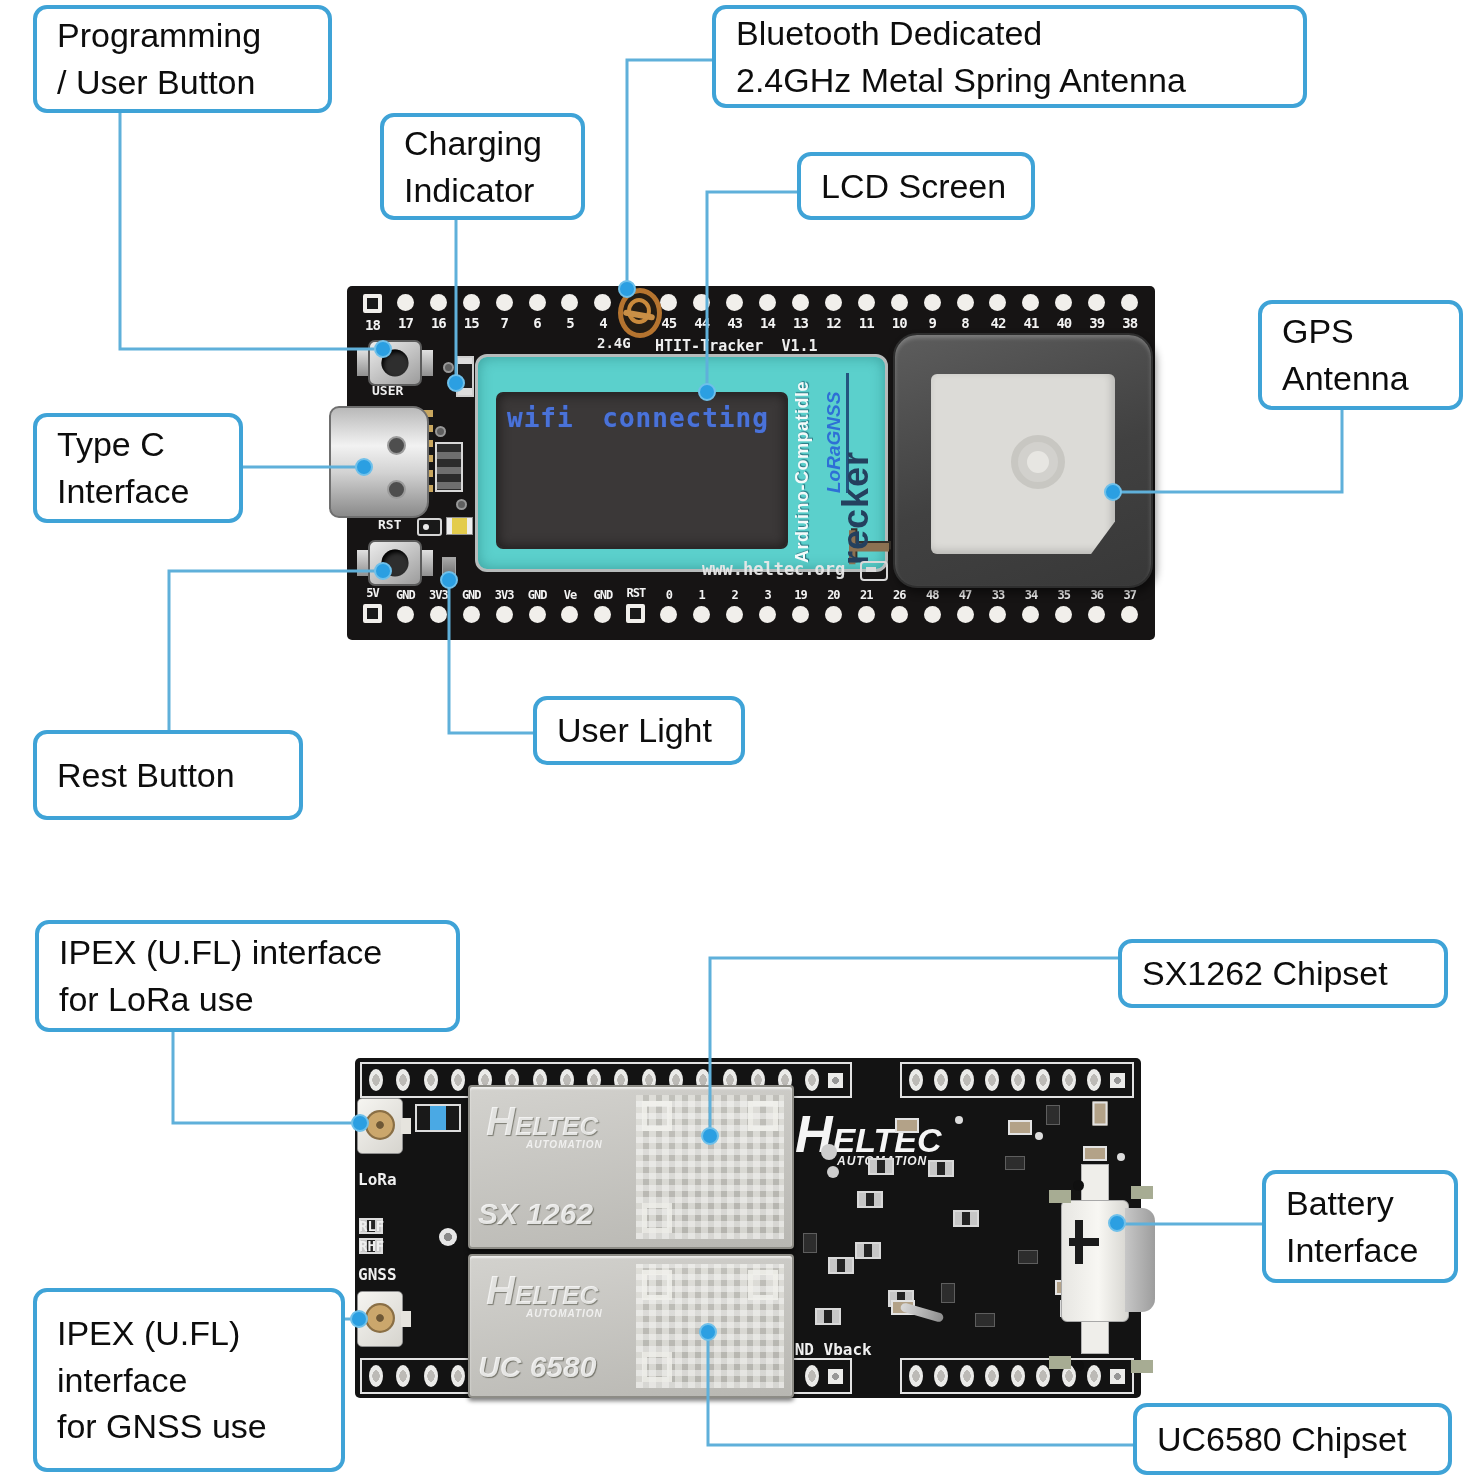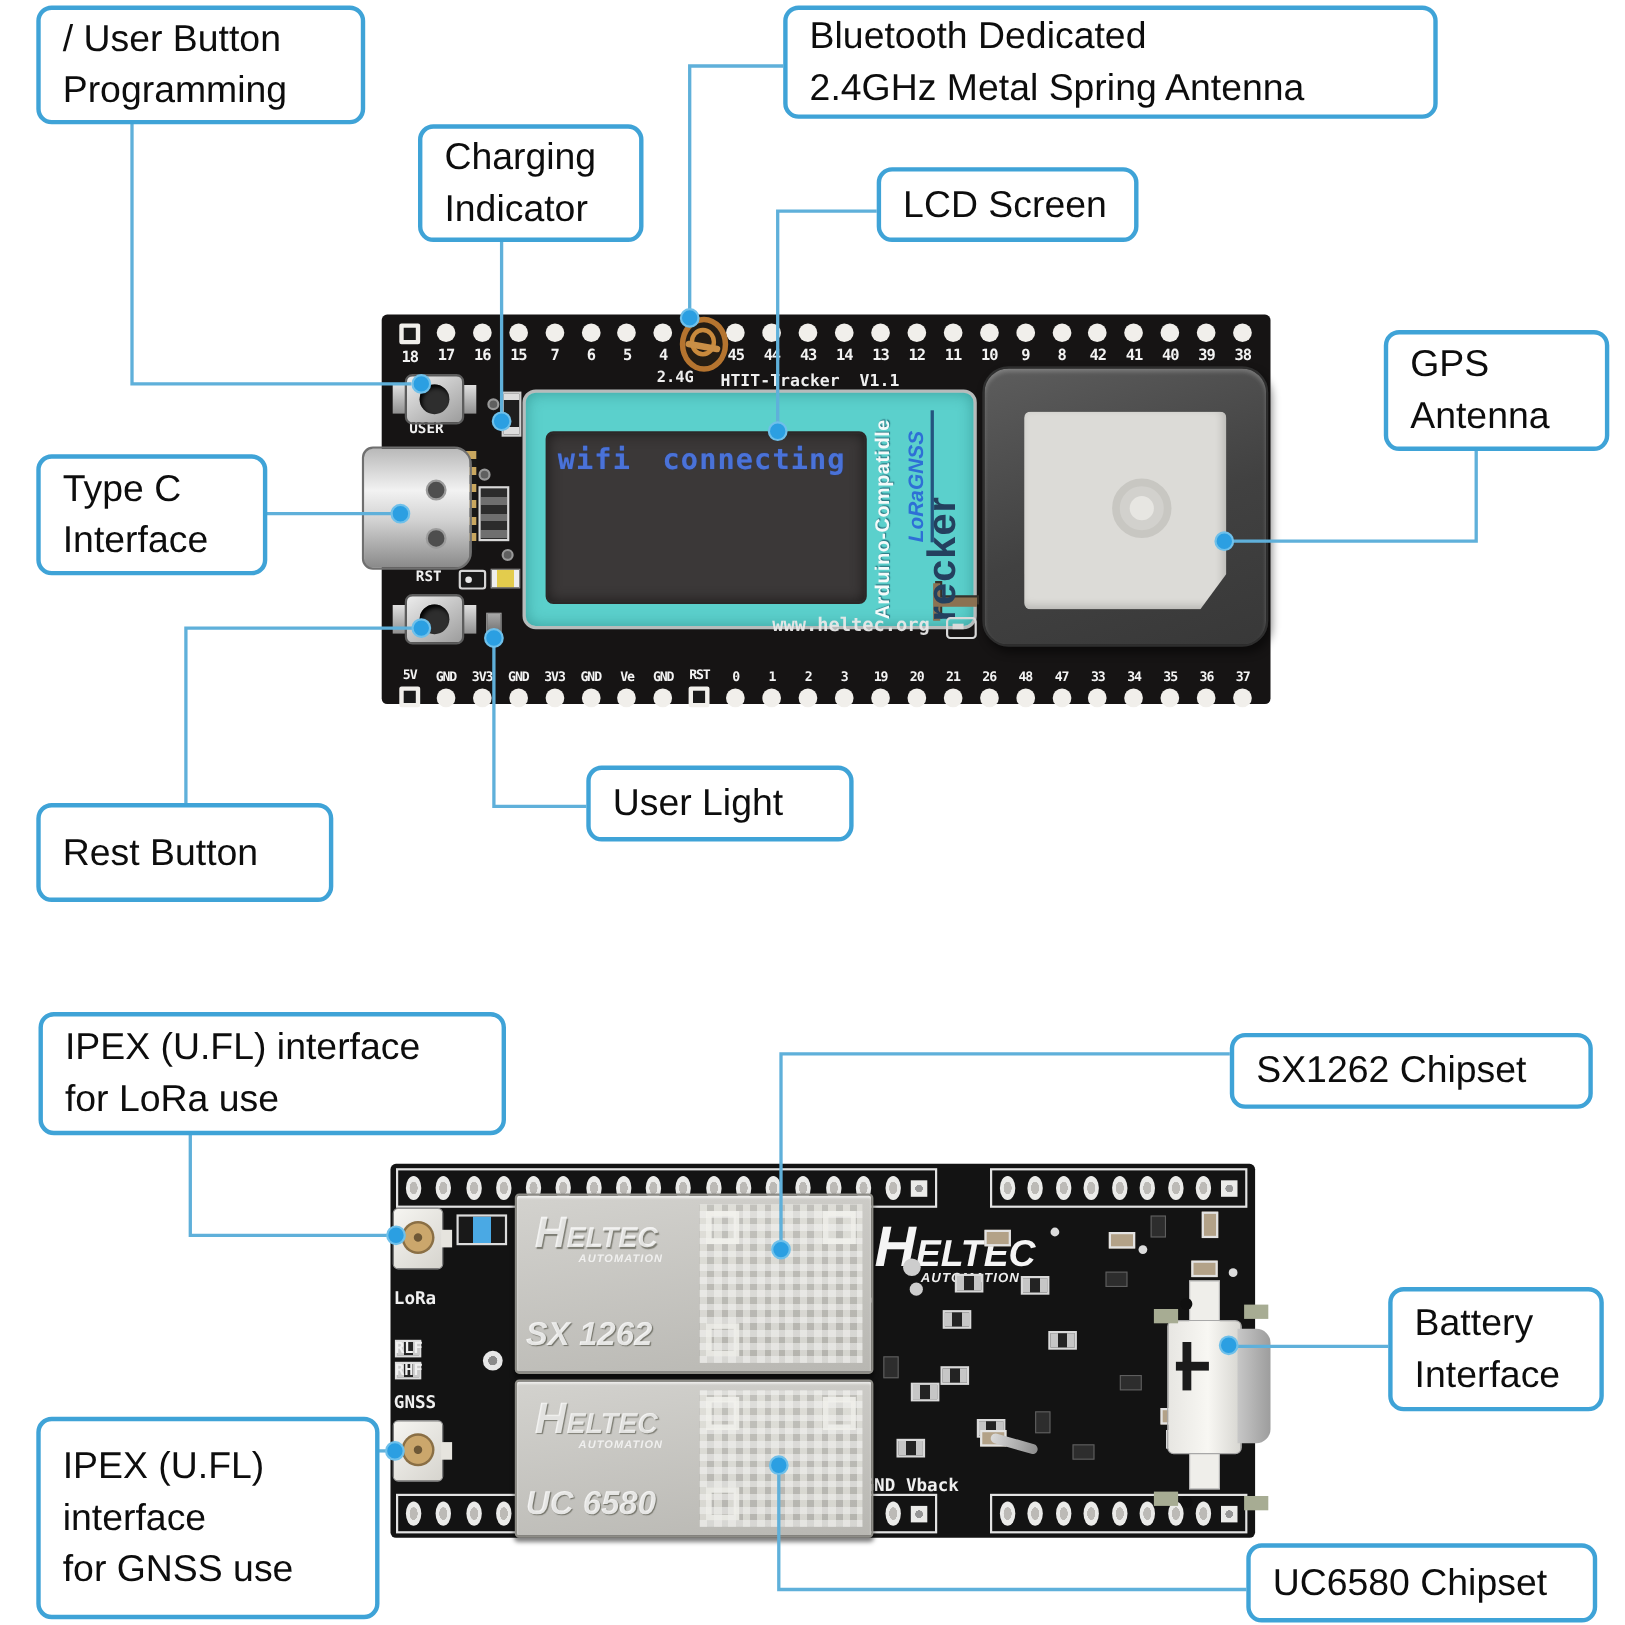--- a/index.html
+++ b/index.html
@@ -20,21 +20,21 @@
   .board{position:absolute;background:#161414;border-radius:5px;z-index:5;}
   .board *{position:absolute;}
   #board-front{left:347px;top:286px;width:808px;height:354px;}
   #board-back {left:355px;top:1058px;width:786px;height:340px;background:#131313;}
 
   
   .pinrow{left:9px;width:790px;display:flex;}
   .pins-top{top:8px;}
   .pins-bottom{top:300px;}
   .pcell{position:relative;flex:1;display:flex;flex-direction:column;align-items:center;gap:4px;}
-  .pins-bottom .pcell{flex-direction:column-reverse;margin-top:20px;}
+  .pins-bottom .pcell{flex-direction:column-reverse;}
   .hole{position:relative;width:17px;height:17px;border-radius:50%;background:#f1efeb;}
   .pins-top .pcell:first-child .hole,
   .pins-bottom .pcell:first-child .hole,
   .pins-bottom .pcell:nth-child(9) .hole{
     width:11px;height:11px;border-radius:2px;background:#1a1a1a;border:4px solid #f1efeb;}
   .num{position:relative;font:bold 14px "DejaVu Sans Mono",monospace;color:#f3f3f3;letter-spacing:-1px;}
   .pins-bottom .num{font-size:12px;}
 
   
   .coil{left:270px;top:0;width:42px;height:54px;z-index:6;}
@@ -649,22 +649,22 @@
     <circle cx="360" cy="1123" r="8"></circle>
     <circle cx="710" cy="1136" r="8"></circle>
     <circle cx="1117" cy="1223" r="8"></circle>
     <circle cx="708" cy="1332" r="8"></circle>
     <circle cx="359" cy="1319" r="8"></circle>
   </g>
 </svg>
 
 <div class="callout" style="left:33px;top:5px;width:299px;height:108px;">
 
-<div>/ User Button</div>
-    <div>Programming</div>
+<div>Programming</div>
+    <div>/ User Button</div>
   </div>
 <div class="callout" style="left:380px;top:113px;width:205px;height:107px;">
 
 <div>Charging</div>
     <div>Indicator</div>
   </div>
 <div class="callout" style="left:712px;top:5px;width:595px;height:103px;">
 
 <div>Bluetooth Dedicated</div>
     <div>2.4GHz Metal Spring Antenna</div>
@@ -680,21 +680,21 @@
   </div>
 <div class="callout" style="left:33px;top:413px;width:210px;height:110px;">
 
 <div>Type C</div>
     <div>Interface</div>
   </div>
 <div class="callout" style="left:33px;top:730px;width:270px;height:90px;">
 
 <div>Rest Button</div>
   </div>
-<div class="callout" style="left:533px;top:696px;width:243px;height:69px;">
+<div class="callout" style="left:533px;top:696px;width:212px;height:69px;">
 
 <div>User Light</div>
   </div>
 <div class="callout" style="left:35px;top:920px;width:425px;height:112px;">
 
 <div>IPEX (U.FL) interface</div>
     <div>for LoRa use</div>
   </div>
 <div class="callout" style="left:1118px;top:923px;width:330px;height:69px;margin-top:16px;">
 

